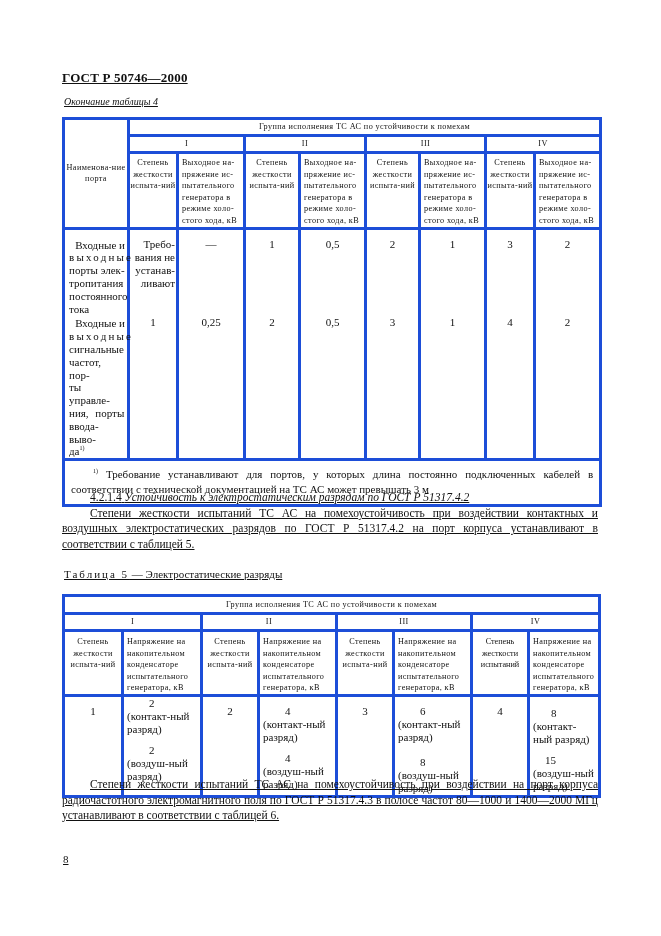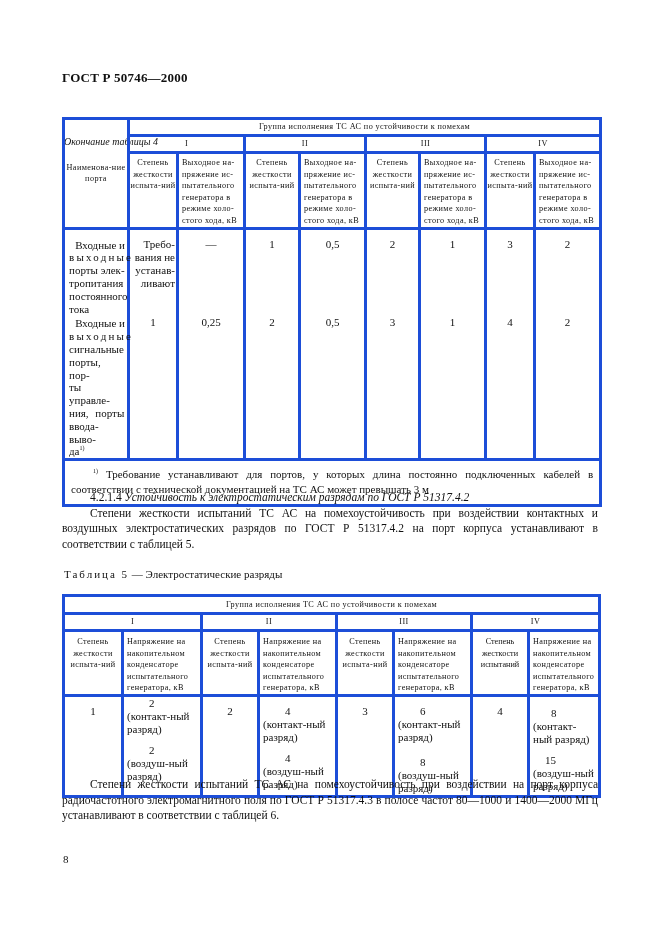--- a/index.html
+++ b/index.html
@@ -1,20 +1,20 @@
 <!DOCTYPE html>
 <html><head>
 <meta charset="utf-8">
 <style>
   html, body { margin:0; padding:0; background:#fff; }
   body { width:661px; height:936px; position:relative; overflow:hidden;
          font-family:"Liberation Serif", "DejaVu Serif", serif; color:#111; }
-  .abs { position:absolute; }
+  .abs { position:absolute;text-decoration:underline; }
   .hdr { left:62px; top:70px; font-size:13px; font-weight:bold; letter-spacing:0.2px; }
-  .cont { left:64px; top:96px; font-size:10px; font-style:italic;margin-top:40px; }
+  .cont { left:64px; top:96px; font-size:10px; font-style:italic; }
   table { border-collapse:collapse; position:absolute; table-layout:fixed; }
   td { border:3px solid #1d4ed8; padding:0; vertical-align:top; }
   .small { font-size:8.2px; line-height:11.6px; letter-spacing:0.4px; }
   .cell { font-size:11px; line-height:13px; }
   .c { text-align:center; }
   .j { text-align:justify; }
   .hl { text-align:left; padding-left:3px; }
   .t4 { left:62px; top:117px; width:537px; }
   .t5 { left:62px; top:594px; width:536px; }
   .para { left:62px; width:536px; font-size:11.5px; line-height:15.6px; text-align:justify; }
@@ -83,21 +83,21 @@
     <td class="cell c" style="border-bottom:none;padding-top:8px">2</td>
     <td class="cell c" style="border-bottom:none;padding-top:8px">1</td>
     <td class="cell c" style="border-bottom:none;padding-top:8px">3</td>
     <td class="cell c" style="border-bottom:none;padding-top:8px">2</td>
   </tr>
   <tr style="height:112px">
     <td class="port" style="border-top:none;padding-top:2px">
       <div style="text-align:right">Входные и</div>
       <div class="sp">выходные</div>
       <div>сигнальные</div>
-      <div style="word-spacing:4px">порты, пор-</div>
+      <div style="word-spacing:4px">частот, пор-</div>
       <div style="word-spacing:4px">ты управле-</div>
       <div style="word-spacing:4px">ния, порты</div>
       <div>ввода-выво-</div>
       <div><span>да</span><sup>1)</sup></div>
     </td>
     <td class="cell c" style="border-top:none;padding-top:1px">1</td>
     <td class="cell c" style="border-top:none;padding-top:1px">0,25</td>
     <td class="cell c" style="border-top:none;padding-top:1px">2</td>
     <td class="cell c" style="border-top:none;padding-top:1px">0,5</td>
     <td class="cell c" style="border-top:none;padding-top:1px">3</td>

